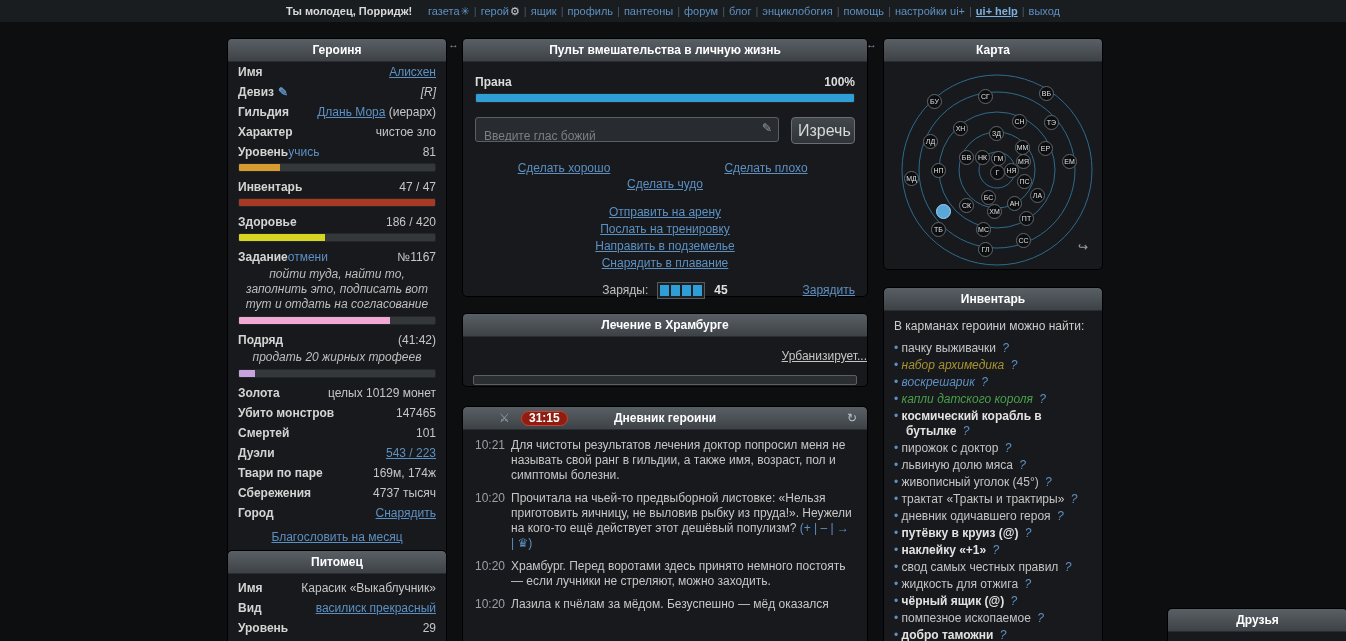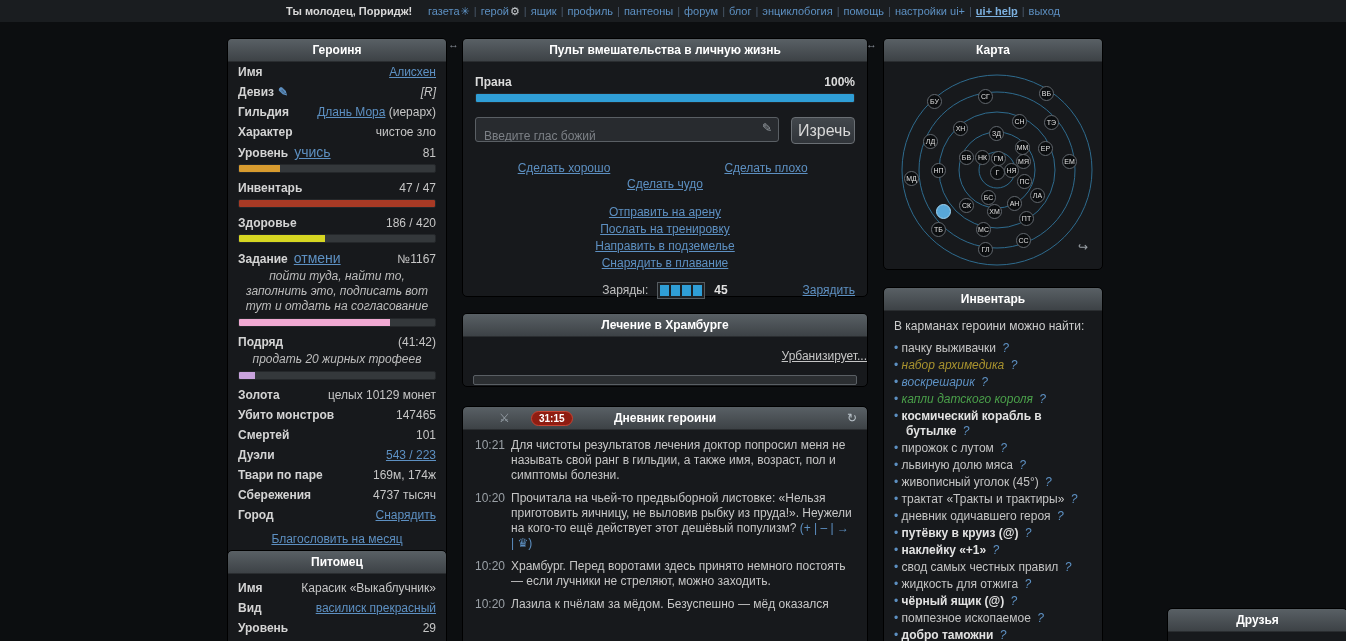--- a/index.html
+++ b/index.html
@@ -21,21 +21,21 @@
   .panel{position:absolute;background:#17191c;border:1px solid #000;border-radius:5px;}
   .panel-h{height:22px;line-height:22px;background:linear-gradient(#596065,#3d4246);
     border-bottom:1px solid #2a2d30;border-radius:4px 4px 0 0;color:#fff;font-weight:bold;
     text-align:center;position:relative;}
   .handle{position:absolute;color:#8a9099;font-size:11px;cursor:col-resize;}
   a.link{color:#5d90c2;text-decoration:underline;cursor:pointer;}
   .italic{font-style:italic;}
   
   .stat-row{display:flex;justify-content:space-between;align-items:baseline;padding:3px 10px 2px;line-height:15px;}
   .stat-lab{font-weight:bold;color:#d4d4d4;white-space:nowrap;}
-  .small-link{font-size:14px;color:#5d90c2;text-decoration:underline;margin-left:6px;font-weight:normal;cursor:pointer;}
+  .small-link{font-size:12px;color:#5d90c2;margin-left:0;font-weight:normal;cursor:pointer;}
   .pencil-ic{color:#5d90c2;margin-left:4px;cursor:pointer;}
   .stat-val{text-align:right;color:#c6c6c6;}
   .suffix{color:#c6c6c6;}
   .note{font-style:italic;text-align:center;padding:0 10px 3px;color:#bdbdbd;line-height:15px;}
   .bar{height:7px;margin:1px 10px 5px;background:#34383b;border:1px solid #24272a;border-radius:2px;overflow:hidden;}
   .bar i{display:block;height:100%;}
   .center-link{text-align:center;padding:7px 0 10px;}
   
   .prana-row{display:flex;justify-content:space-between;padding:13px 12px 4px;font-weight:bold;color:#dcdcdc;}
   #prana-bar{height:8px;margin:0 12px;background:#2b2e31;border:1px solid #24272a;border-radius:2px;overflow:hidden;}
@@ -56,22 +56,22 @@
   .charges-row{position:relative;margin-top:10px;text-align:center;color:#c0c0c0;}
   .segs{display:inline-flex;gap:2px;background:#1d2023;border:1px solid #555b60;padding:2px;vertical-align:-2px;margin:0 9px;}
   .segs i{width:9px;height:11px;display:block;}
   .charge-count{font-weight:bold;color:#e2e2e2;}
   .recharge{position:absolute;right:12px;top:1px;}
   
   .heal-status{text-align:right;margin-top:12px;line-height:15px;text-decoration:underline;}
   .heal-bar{height:8px;margin:11px 10px 0;background:#2b2e31;border:1px solid #5a5f64;border-radius:2px;}
   
   .diary-h-icon{position:absolute;left:36px;top:0;color:#9aa3ab;font-weight:normal;cursor:pointer;}
-  .diary-badge{position:absolute;left:68px;top:4px;height:13px;line-height:13px;background:#8f1d12;
-    border:1px solid #c64333;border-radius:8px;padding:0 7px;font-size:10px;color:#fff;font-weight:bold;}
+  .diary-badge{position:absolute;left:58px;top:4px;height:13px;line-height:13px;background:#8f1d12;
+    border:1px solid #c64333;border-radius:8px;padding:0 7px;font-size:12px;color:#fff;font-weight:bold;}
   .diary-refresh{position:absolute;right:10px;top:0;color:#b9c2c9;font-weight:normal;cursor:pointer;}
   .entry{display:flex;padding:8px 12px 0;line-height:15px;}
   .entry .t{width:36px;flex:none;color:#9aa0a6;}
   .entry .x{flex:1;color:#c6c6c6;}
   .votes{color:#5d90c2;cursor:pointer;}
   
   .map-body{position:relative;height:208px;overflow:hidden;}
   .map-body svg{position:absolute;left:0;top:0;}
   .map-node{position:absolute;width:13px;height:13px;margin:-7px 0 0 -7px;border-radius:50%;
     background:#0b0d0f;border:1px solid #62686e;color:#e0e0e0;font-size:7px;line-height:13px;
@@ -325,21 +325,21 @@
 <section class="panel" style="left:883px;top:287px;width:218px;height:380px;overflow:hidden;" data-name="inventory-panel">
   <header class="panel-h" data-name="inventory-panel-header"><span data-name="inventory-panel-title">Инвентарь</span></header>
   <div class="inv-body" data-name="inventory-body">
     <div class="inv-intro" data-name="inventory-intro">В карманах героини можно найти:</div>
     <div id="inventory-items" data-name="inventory-items">
         <div class="inv-item" data-name="inventory-item"><span class="b" data-name="bullet-icon">• </span><span class="s-normal" data-name="item-name">пачку выживачки</span><a class="q" data-name="item-info-link"> ?</a></div>
         <div class="inv-item" data-name="inventory-item"><span class="b" data-name="bullet-icon">• </span><span class="s-gold" data-name="item-name">набор архимедика</span><a class="q" data-name="item-info-link"> ?</a></div>
         <div class="inv-item" data-name="inventory-item"><span class="b" data-name="bullet-icon">• </span><span class="s-blue" data-name="item-name">воскрешарик</span><a class="q" data-name="item-info-link"> ?</a></div>
         <div class="inv-item" data-name="inventory-item"><span class="b" data-name="bullet-icon">• </span><span class="s-green" data-name="item-name">капли датского короля</span><a class="q" data-name="item-info-link"> ?</a></div>
         <div class="inv-item" data-name="inventory-item"><span class="b" data-name="bullet-icon">• </span><span class="s-bold" data-name="item-name">космический корабль в бутылке</span><a class="q" data-name="item-info-link"> ?</a></div>
-        <div class="inv-item" data-name="inventory-item"><span class="b" data-name="bullet-icon">• </span><span class="s-normal" data-name="item-name">пирожок с лутом</span><a class="q" data-name="item-info-link"> ?</a></div>
+        <div class="inv-item" data-name="inventory-item"><span class="b" data-name="bullet-icon">• </span><span class="s-normal" data-name="item-name">пирожок с доктор</span><a class="q" data-name="item-info-link"> ?</a></div>
         <div class="inv-item" data-name="inventory-item"><span class="b" data-name="bullet-icon">• </span><span class="s-normal" data-name="item-name">львиную долю мяса</span><a class="q" data-name="item-info-link"> ?</a></div>
         <div class="inv-item" data-name="inventory-item"><span class="b" data-name="bullet-icon">• </span><span class="s-normal" data-name="item-name">живописный уголок (45°)</span><a class="q" data-name="item-info-link"> ?</a></div>
         <div class="inv-item" data-name="inventory-item"><span class="b" data-name="bullet-icon">• </span><span class="s-normal" data-name="item-name">трактат «Тракты и трактиры»</span><a class="q" data-name="item-info-link"> ?</a></div>
         <div class="inv-item" data-name="inventory-item"><span class="b" data-name="bullet-icon">• </span><span class="s-normal" data-name="item-name">дневник одичавшего героя</span><a class="q" data-name="item-info-link"> ?</a></div>
         <div class="inv-item" data-name="inventory-item"><span class="b" data-name="bullet-icon">• </span><span class="s-bold" data-name="item-name">путёвку в круиз (@)</span><a class="q" data-name="item-info-link"> ?</a></div>
         <div class="inv-item" data-name="inventory-item"><span class="b" data-name="bullet-icon">• </span><span class="s-bold" data-name="item-name">наклейку «+1»</span><a class="q" data-name="item-info-link"> ?</a></div>
         <div class="inv-item" data-name="inventory-item"><span class="b" data-name="bullet-icon">• </span><span class="s-normal" data-name="item-name">свод самых честных правил</span><a class="q" data-name="item-info-link"> ?</a></div>
         <div class="inv-item" data-name="inventory-item"><span class="b" data-name="bullet-icon">• </span><span class="s-normal" data-name="item-name">жидкость для отжига</span><a class="q" data-name="item-info-link"> ?</a></div>
         <div class="inv-item" data-name="inventory-item"><span class="b" data-name="bullet-icon">• </span><span class="s-bold" data-name="item-name">чёрный ящик (@)</span><a class="q" data-name="item-info-link"> ?</a></div>
         <div class="inv-item" data-name="inventory-item"><span class="b" data-name="bullet-icon">• </span><span class="s-normal" data-name="item-name">помпезное ископаемое</span><a class="q" data-name="item-info-link"> ?</a></div>

